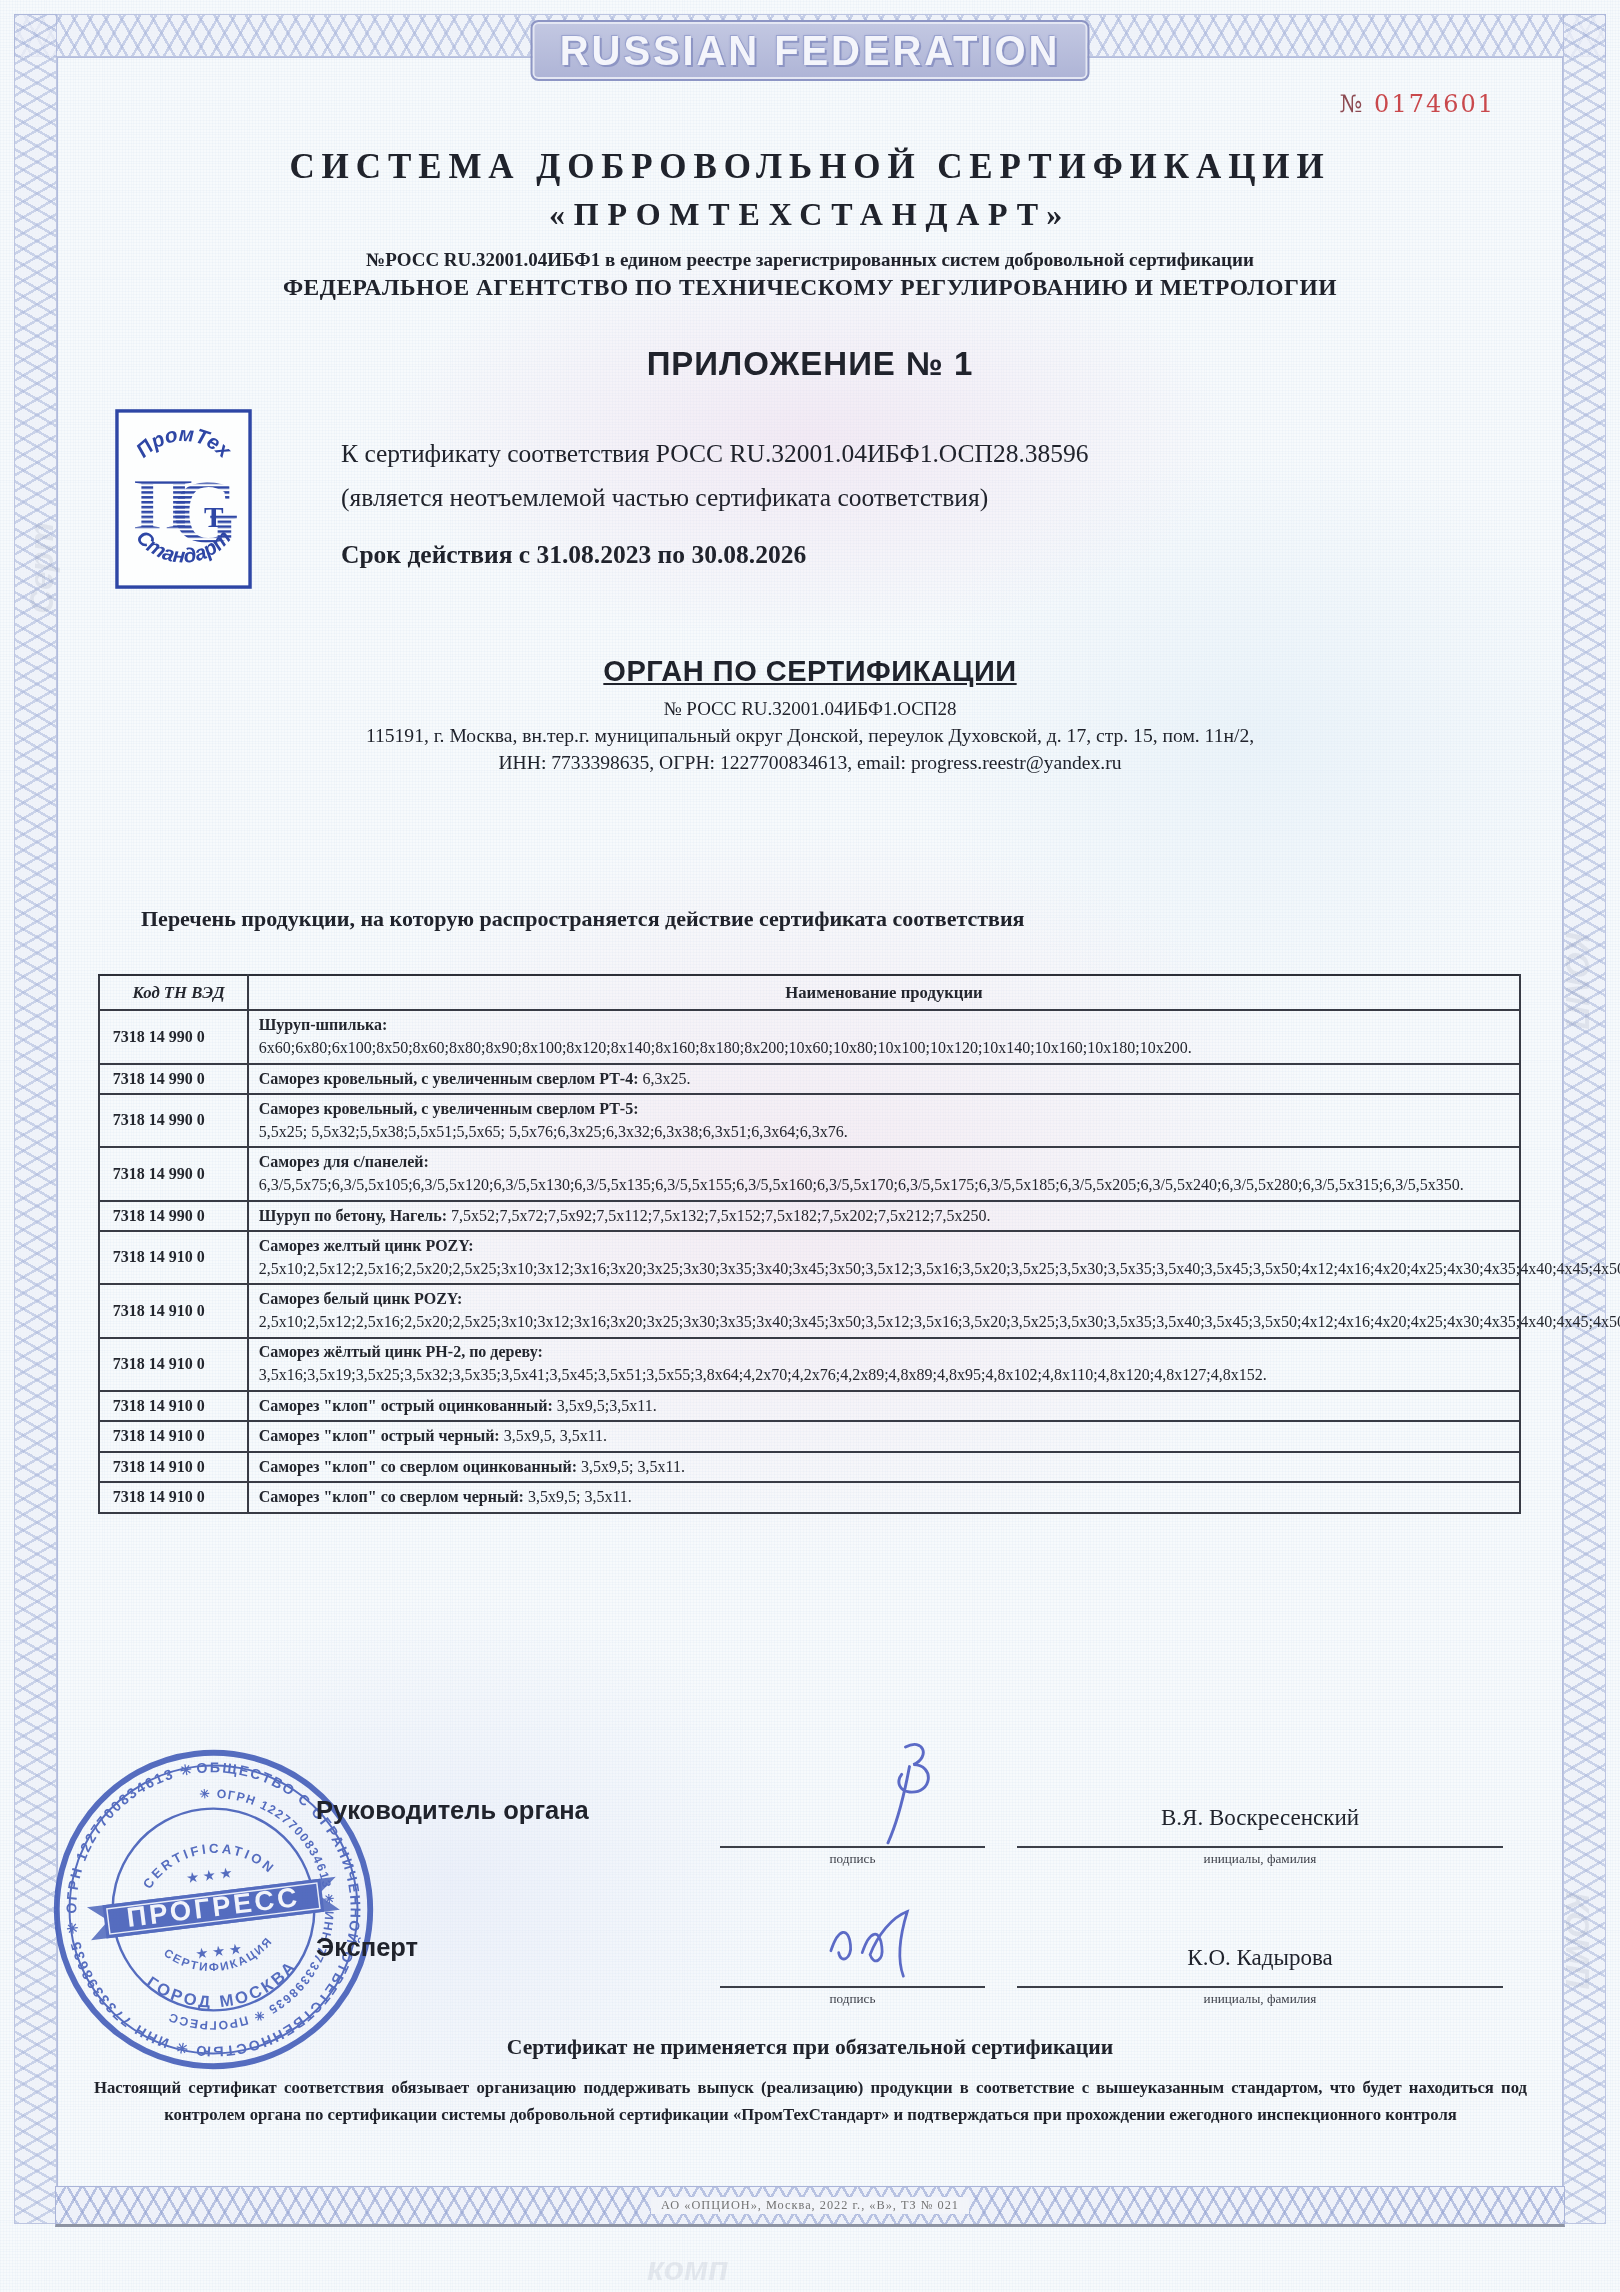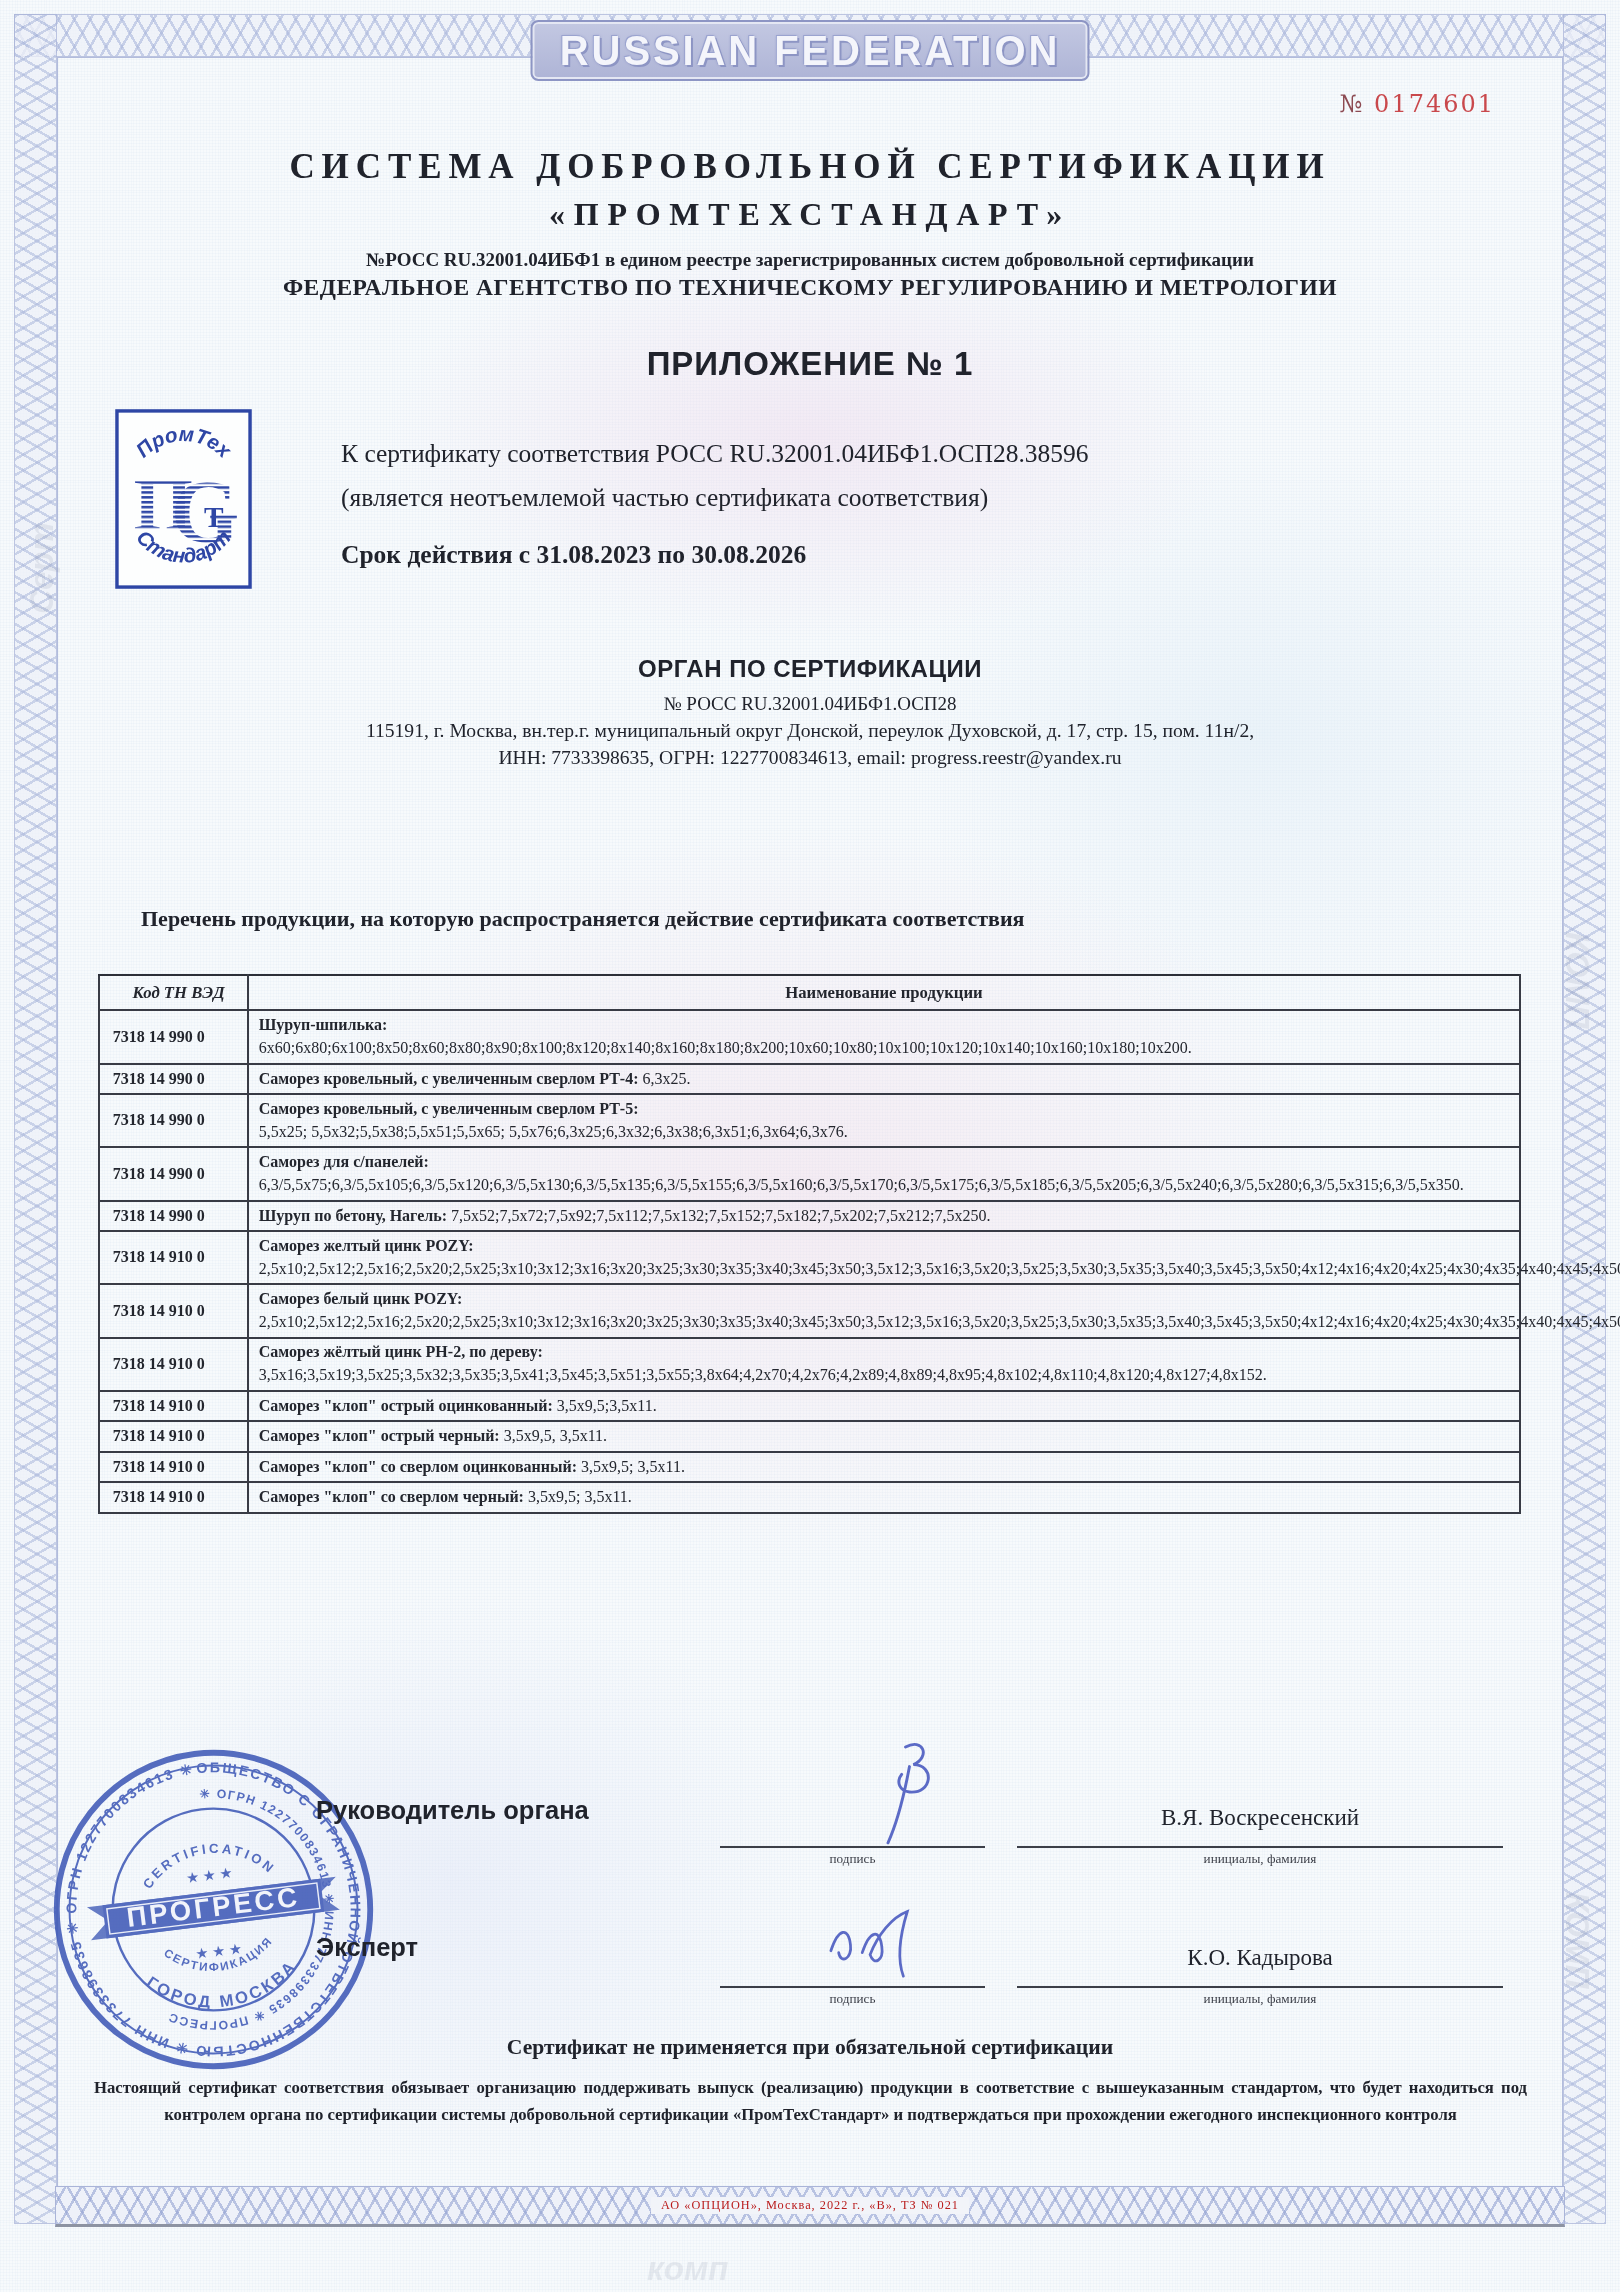--- a/index.html
+++ b/index.html
@@ -59,21 +59,21 @@
   .appendix{top:345px;font-family:"Liberation Sans",sans-serif;font-weight:800;font-size:33px;letter-spacing:1px;}
   
   .logo{position:absolute;left:114px;top:408px;width:139px;height:182px;}
   
   .cert{position:absolute;left:341px;top:439px;width:1186px;font-size:25.5px;}
   .cert .l1{margin:0 0 13.7px 0;}
   .cert .l2{margin:0;}
   .cert .validity{margin:27.4px 0 0 0;font-weight:700;}
   
   .org{position:absolute;left:0;right:0;top:655px;text-align:center;}
-  .org .t{font-family:"Liberation Sans",sans-serif;font-weight:800;font-size:24px;letter-spacing:0.5px;margin:0 0 9.8px 0;}
+  .org .t{font-family:"Liberation Sans",sans-serif;font-weight:800;font-size:29px;letter-spacing:0.5px;margin:0 0 9.8px 0;text-decoration:underline;}
   .org p{margin:4.9px 0;font-size:19.6px;}
   .org .num{font-size:19px;}
   
   .caption{position:absolute;left:125px;top:906px;font-weight:700;font-size:22px;margin-left:16px;}
   table.products{
     position:absolute;left:98px;top:974px;width:1423px;border-collapse:collapse;table-layout:fixed;
     font-size:16px;line-height:1.42;color:#23262e;
   }
   table.products col.c1{width:149px;}
   table.products th,table.products td{border:2px solid #383b45;padding:2.9px 9.8px;vertical-align:middle;}
@@ -94,21 +94,21 @@
   .sf1b{left:1017px;top:1805px;width:486px;}
   .sf2a{left:720px;top:1945px;width:265px;}
   .sf2b{left:1017px;top:1945px;width:486px;}
   .sig-svg{position:absolute;pointer-events:none;}
   .sig1{left:845px;top:1733px;}
   .sig2{left:819px;top:1888px;}
   
   .note{position:absolute;left:0;right:0;top:2035px;text-align:center;font-weight:700;font-size:21.6px;}
   .fine{position:absolute;left:94px;top:2074px;width:1433px;font-weight:700;font-size:16.7px;line-height:1.62;text-align:justify;text-align-last:center;}
   .band{position:absolute;left:55px;right:55px;top:2186px;height:37px;border-bottom:3.9px solid #8d93a2;display:flex;align-items:center;justify-content:center;}
-  .band-chip{background:#f2f4f9;padding:1px 9.8px;font-size:12.3px;color:#b91c1c;letter-spacing:1px;}
+  .band-chip{background:#f2f4f9;padding:1px 9.8px;font-size:12.3px;color:#737373;letter-spacing:1px;}
   
   .wm{position:absolute;font-family:"Liberation Sans",sans-serif;font-weight:800;font-style:italic;font-size:33px;color:#7c86a0;opacity:.14;pointer-events:none;}
   .wm1{left:-3.9px;top:549px;transform:rotate(-90deg);}
   .wm2{right:-5.9px;top:961px;transform:rotate(90deg);}
   .wm3{right:-5.9px;top:1921px;transform:rotate(90deg);}
   .wm4{left:647px;top:2250px;}
 </style>
 </head>
 <body>
 

